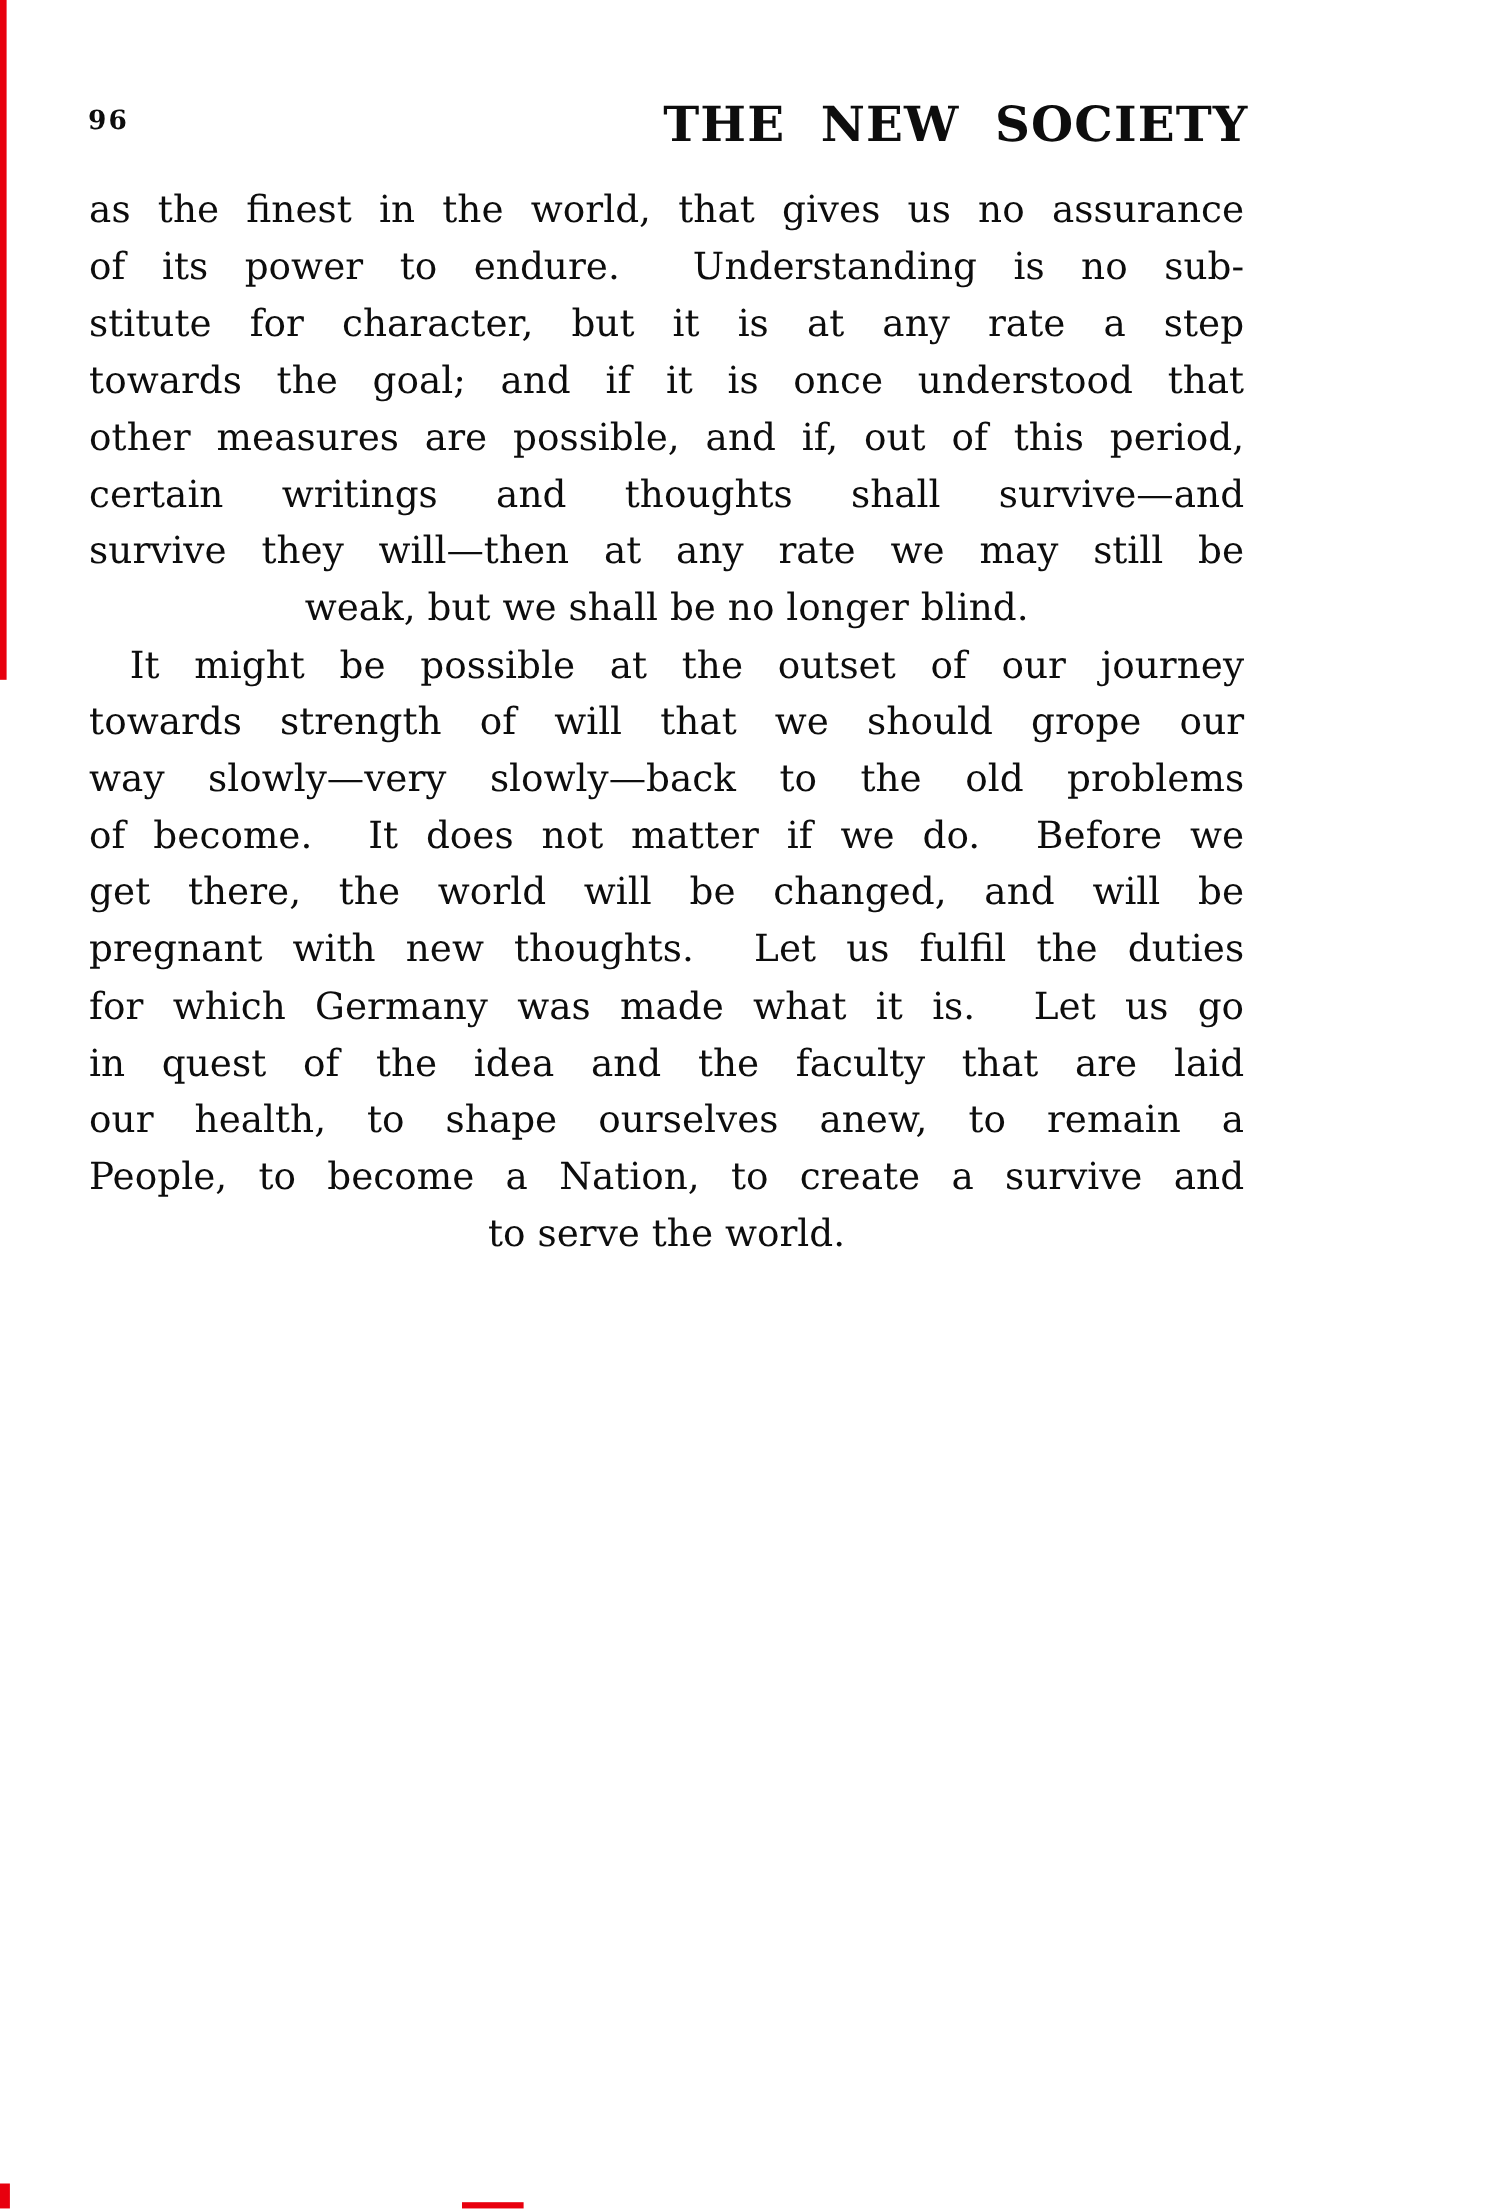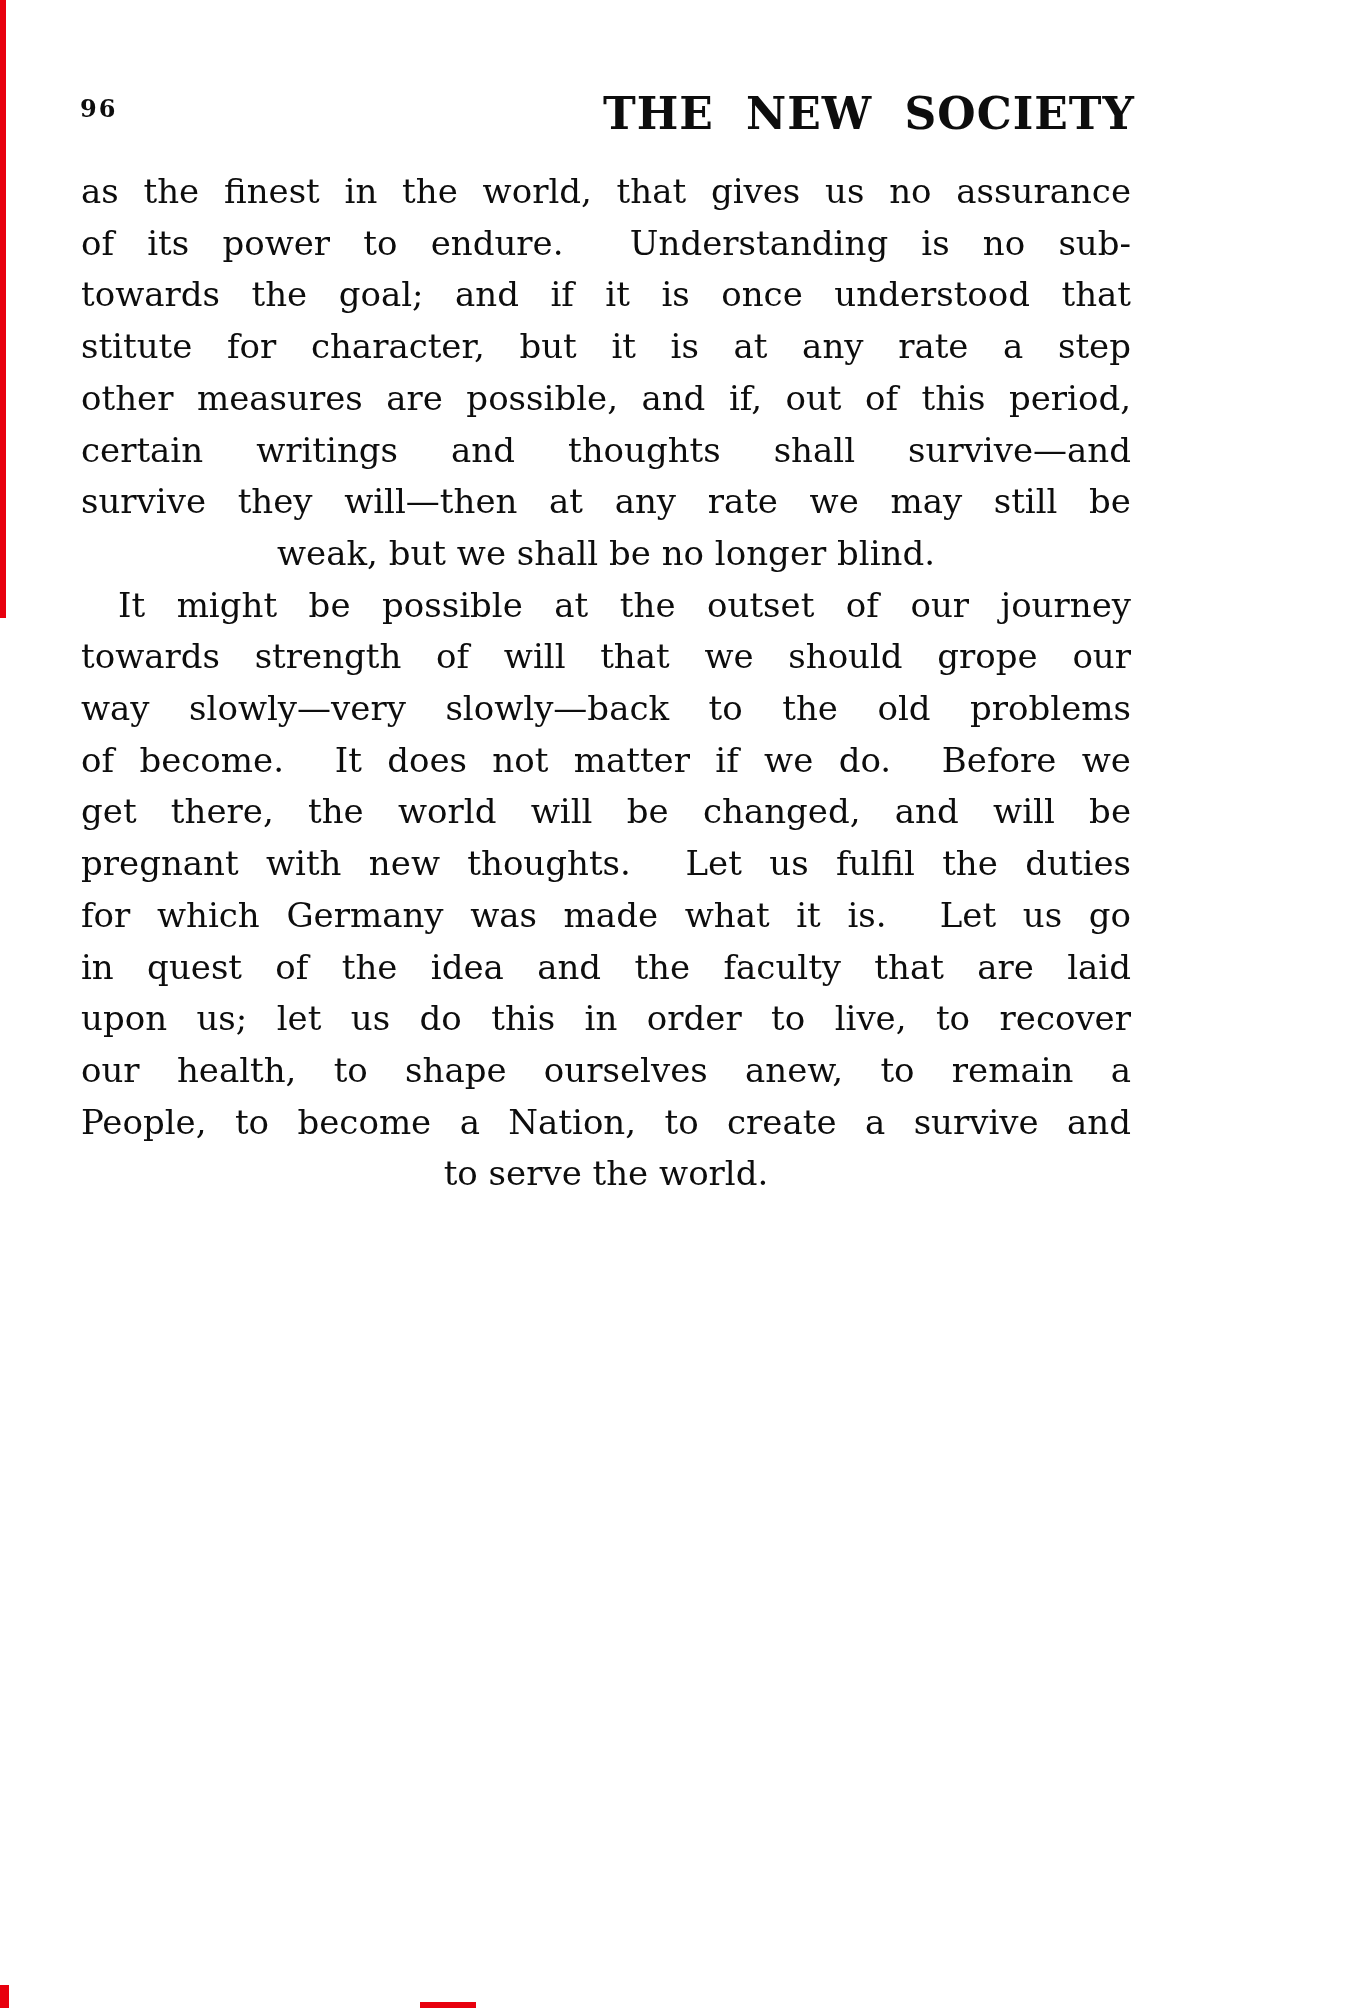--- a/index.html
+++ b/index.html
@@ -78,37 +78,36 @@
   <header class="running-row">
     <span class="folio">96</span>
     <span class="running-head">THE NEW SOCIETY</span>
   </header>
 
   <main class="text-block">
 
     <div class="para">
       <div class="line">as the finest in the world, that gives us no assurance</div>
       <div class="line">of its power to endure.  Understanding is no sub-</div>
+      <div class="line">stitute for character, but it is at any rate a step</div>
       <div class="line">towards the goal; and if it is once understood that</div>
-      <div class="line">stitute for character, but it is at any rate a step</div>
       <div class="line">other measures are possible, and if, out of this period,</div>
       <div class="line">certain writings and thoughts shall survive—and</div>
       <div class="line">survive they will—then at any rate we may still be</div>
       <div class="line ragged">weak, but we shall be no longer blind.</div>
     </div>
 
     <div class="para">
       <div class="line indent">It might be possible at the outset of our journey</div>
       <div class="line">towards strength of will that we should grope our</div>
       <div class="line">way slowly—very slowly—back to the old problems</div>
       <div class="line">of become.  It does not matter if we do.  Before we</div>
       <div class="line">get there, the world will be changed, and will be</div>
       <div class="line">pregnant with new thoughts.  Let us fulfil the duties</div>
       <div class="line">for which Germany was made what it is.  Let us go</div>
       <div class="line">in quest of the idea and the faculty that are laid</div>
-      <div class="line">upon us; let us do this in order to live, to recover</div>
       <div class="line">our health, to shape ourselves anew, to remain a</div>
       <div class="line">People, to become a Nation, to create a survive and</div>
       <div class="line ragged">to serve the world.</div>
     </div>
 
   </main>
 </div>
 
 </body></html>

